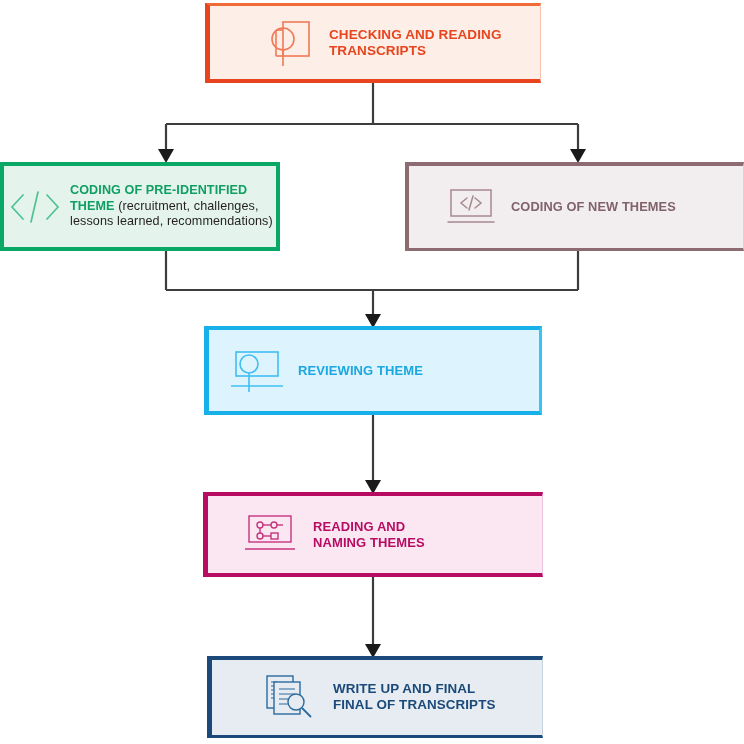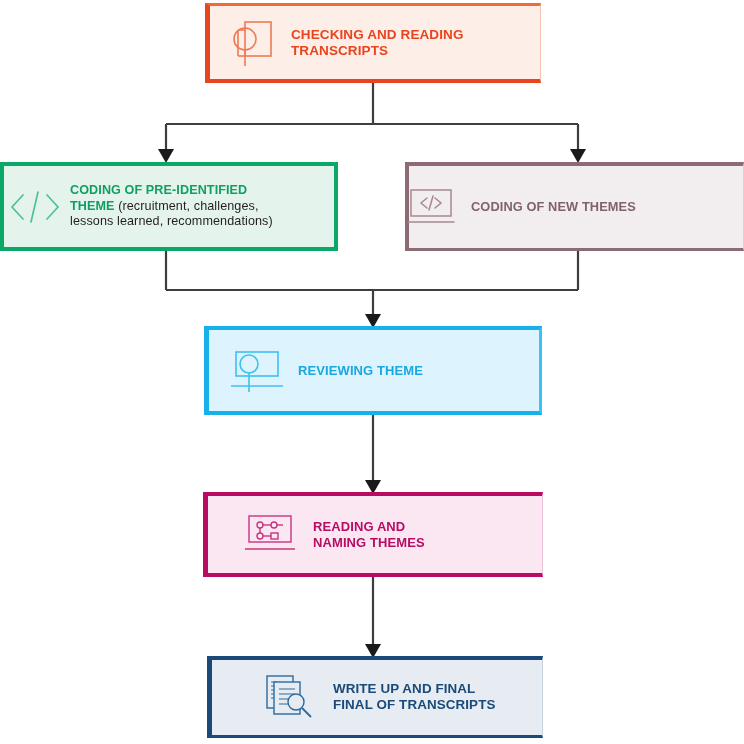--- a/index.html
+++ b/index.html
@@ -67,27 +67,27 @@
   #node-checking {
     left: 205px; top: 3px; width: 336px; height: 80px;
   }
   #node-checking .inner {
     background: #fdeee7;
     border: 1px solid #f6c3ae;
     border-left: 5px solid #e8451e;
     border-bottom: 4px solid #e8451e;
     border-top: 3px solid #ef6a36;
   }
-  #node-checking .content { padding-left: 20px; }
+  #node-checking .content { padding-left: 58px; }
   #node-checking .icon { width: 56px; height: 54px; }
   #node-checking .label { color: #e8451e; font-size: 13.5px; padding-left: 10px; }
 
   
   #node-preid {
-    left: 0px; top: 162px; width: 338px; height: 89px;
+    left: 0px; top: 162px; width: 280px; height: 89px;
   }
   #node-preid .inner {
     background: #e4f4ec;
     border: 1px solid #bfe3d3;
     border-right: 4px solid #0aa866;
     border-bottom: 4px solid #0aa866;
     border-top: 4px solid #0aa866;
     border-left: 4px solid #0aa866;
   }
   #node-preid .content { padding-left: 6px; }
@@ -98,21 +98,21 @@
   #node-new {
     left: 405px; top: 162px; width: 339px; height: 89px;
   }
   #node-new .inner {
     background: #f2eef0;
     border: 1px solid #ddd2d6;
     border-top: 4px solid #8c6b73;
     border-left: 4px solid #8c6b73;
     border-bottom: 3px solid #8c6b73;
   }
-  #node-new .content { }
+  #node-new .content { padding-left: 40px; }
   #node-new .icon { width: 52px; height: 44px; }
   #node-new .label { color: #80626a; font-size: 12.8px; padding-left: 14px; }
 
   
   #node-review {
     left: 204px; top: 326px; width: 338px; height: 89px;
   }
   #node-review .inner {
     background: #ddf3fd;
     border: 1px solid #aee1f7;

